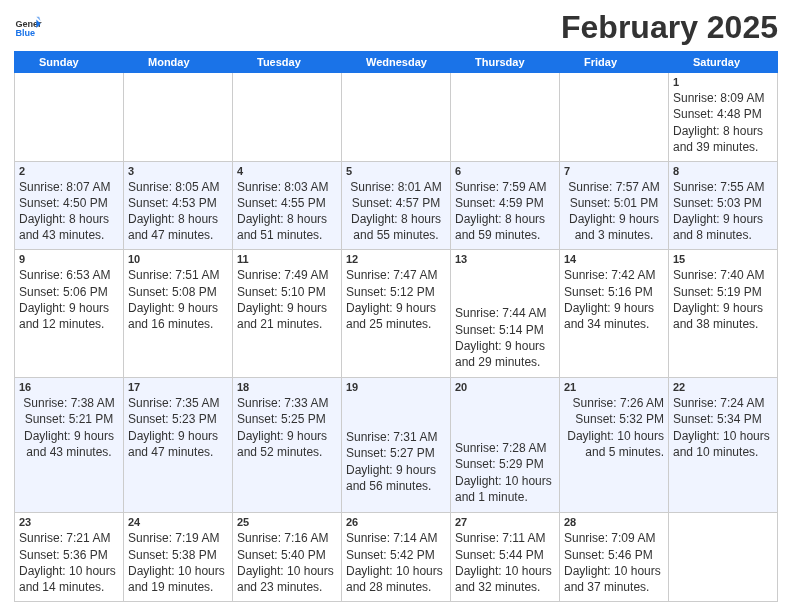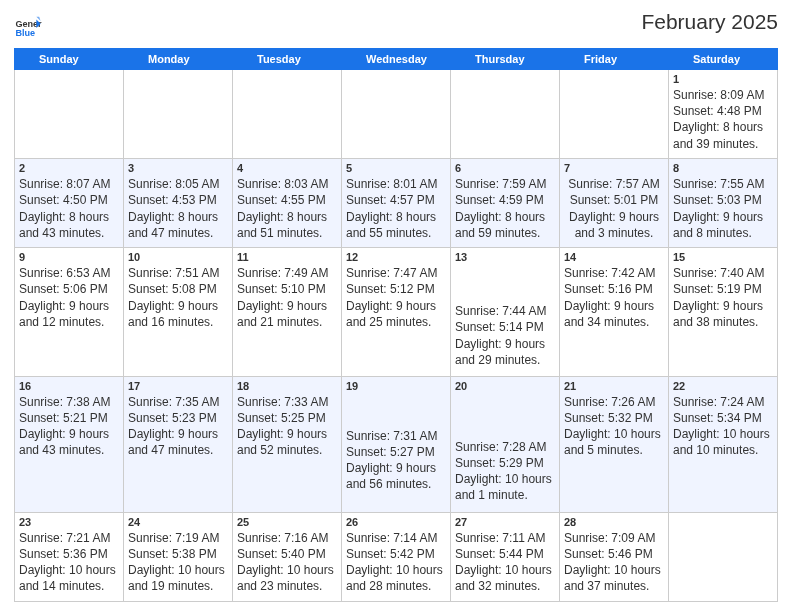--- a/index.html
+++ b/index.html
@@ -30,22 +30,22 @@
       margin-top: 4px;
     }
     .logo-icon {
       width: 28px;
       height: 28px;
     }
     .title-block {
       text-align: right;
     }
     .month-title {
-      font-size: 21px;
-      font-weight: normal;
+      font-size: 32px;
+      font-weight: bold;
       color: #333;
       line-height: 1.1;
       margin-left: 17px;
     }
     .location {
       font-size: 14px;
       color: #555;
     }
     .calendar-table {
       width: 100%;
@@ -157,21 +157,21 @@
           </td>
           <td>
             <span class="day-num">4</span>
             <div class="day-detail" style="white-space: pre-line;">Sunrise: 8:03 AM
 Sunset: 4:55 PM
 Daylight: 8 hours
 and 51 minutes.</div>
           </td>
           <td>
             <span class="day-num">5</span>
-            <div class="day-detail" style="white-space: pre-line;">Sunrise: 8:01 AM
+            <div class="day-detail" style="white-space: pre-line; text-align: center;">Sunrise: 8:01 AM
 Sunset: 4:57 PM
 Daylight: 8 hours
 and 55 minutes.</div>
           </td>
           <td>
             <span class="day-num">6</span>
             <div class="day-detail" style="white-space: pre-line;">Sunrise: 7:59 AM
 Sunset: 4:59 PM
 Daylight: 8 hours
 and 59 minutes.</div>
@@ -238,21 +238,21 @@
             <span class="day-num">15</span>
             <div class="day-detail" style="white-space: pre-line;">Sunrise: 7:40 AM
 Sunset: 5:19 PM
 Daylight: 9 hours
 and 38 minutes.</div>
           </td>
         </tr>
         <tr>
           <td>
             <span class="day-num">16</span>
-            <div class="day-detail" style="white-space: pre-line;">Sunrise: 7:38 AM
+            <div class="day-detail" style="white-space: pre-line; text-align: center;">Sunrise: 7:38 AM
 Sunset: 5:21 PM
 Daylight: 9 hours
 and 43 minutes.</div>
           </td>
           <td>
             <span class="day-num">17</span>
             <div class="day-detail" style="white-space: pre-line;">Sunrise: 7:35 AM
 Sunset: 5:23 PM
 Daylight: 9 hours
 and 47 minutes.</div>
@@ -273,21 +273,21 @@
           </td>
           <td>
             <span class="day-num">20</span>
             <div class="day-detail" style="white-space: pre-line; margin-top: 47px;">Sunrise: 7:28 AM
 Sunset: 5:29 PM
 Daylight: 10 hours
 and 1 minute.</div>
           </td>
           <td>
             <span class="day-num">21</span>
-            <div class="day-detail" style="white-space: pre-line;">Sunrise: 7:26 AM
+            <div class="day-detail" style="white-space: pre-line; text-align: right;">Sunrise: 7:26 AM
 Sunset: 5:32 PM
 Daylight: 10 hours
 and 5 minutes.</div>
           </td>
           <td>
             <span class="day-num">22</span>
             <div class="day-detail" style="white-space: pre-line;">Sunrise: 7:24 AM
 Sunset: 5:34 PM
 Daylight: 10 hours
 and 10 minutes.</div>

